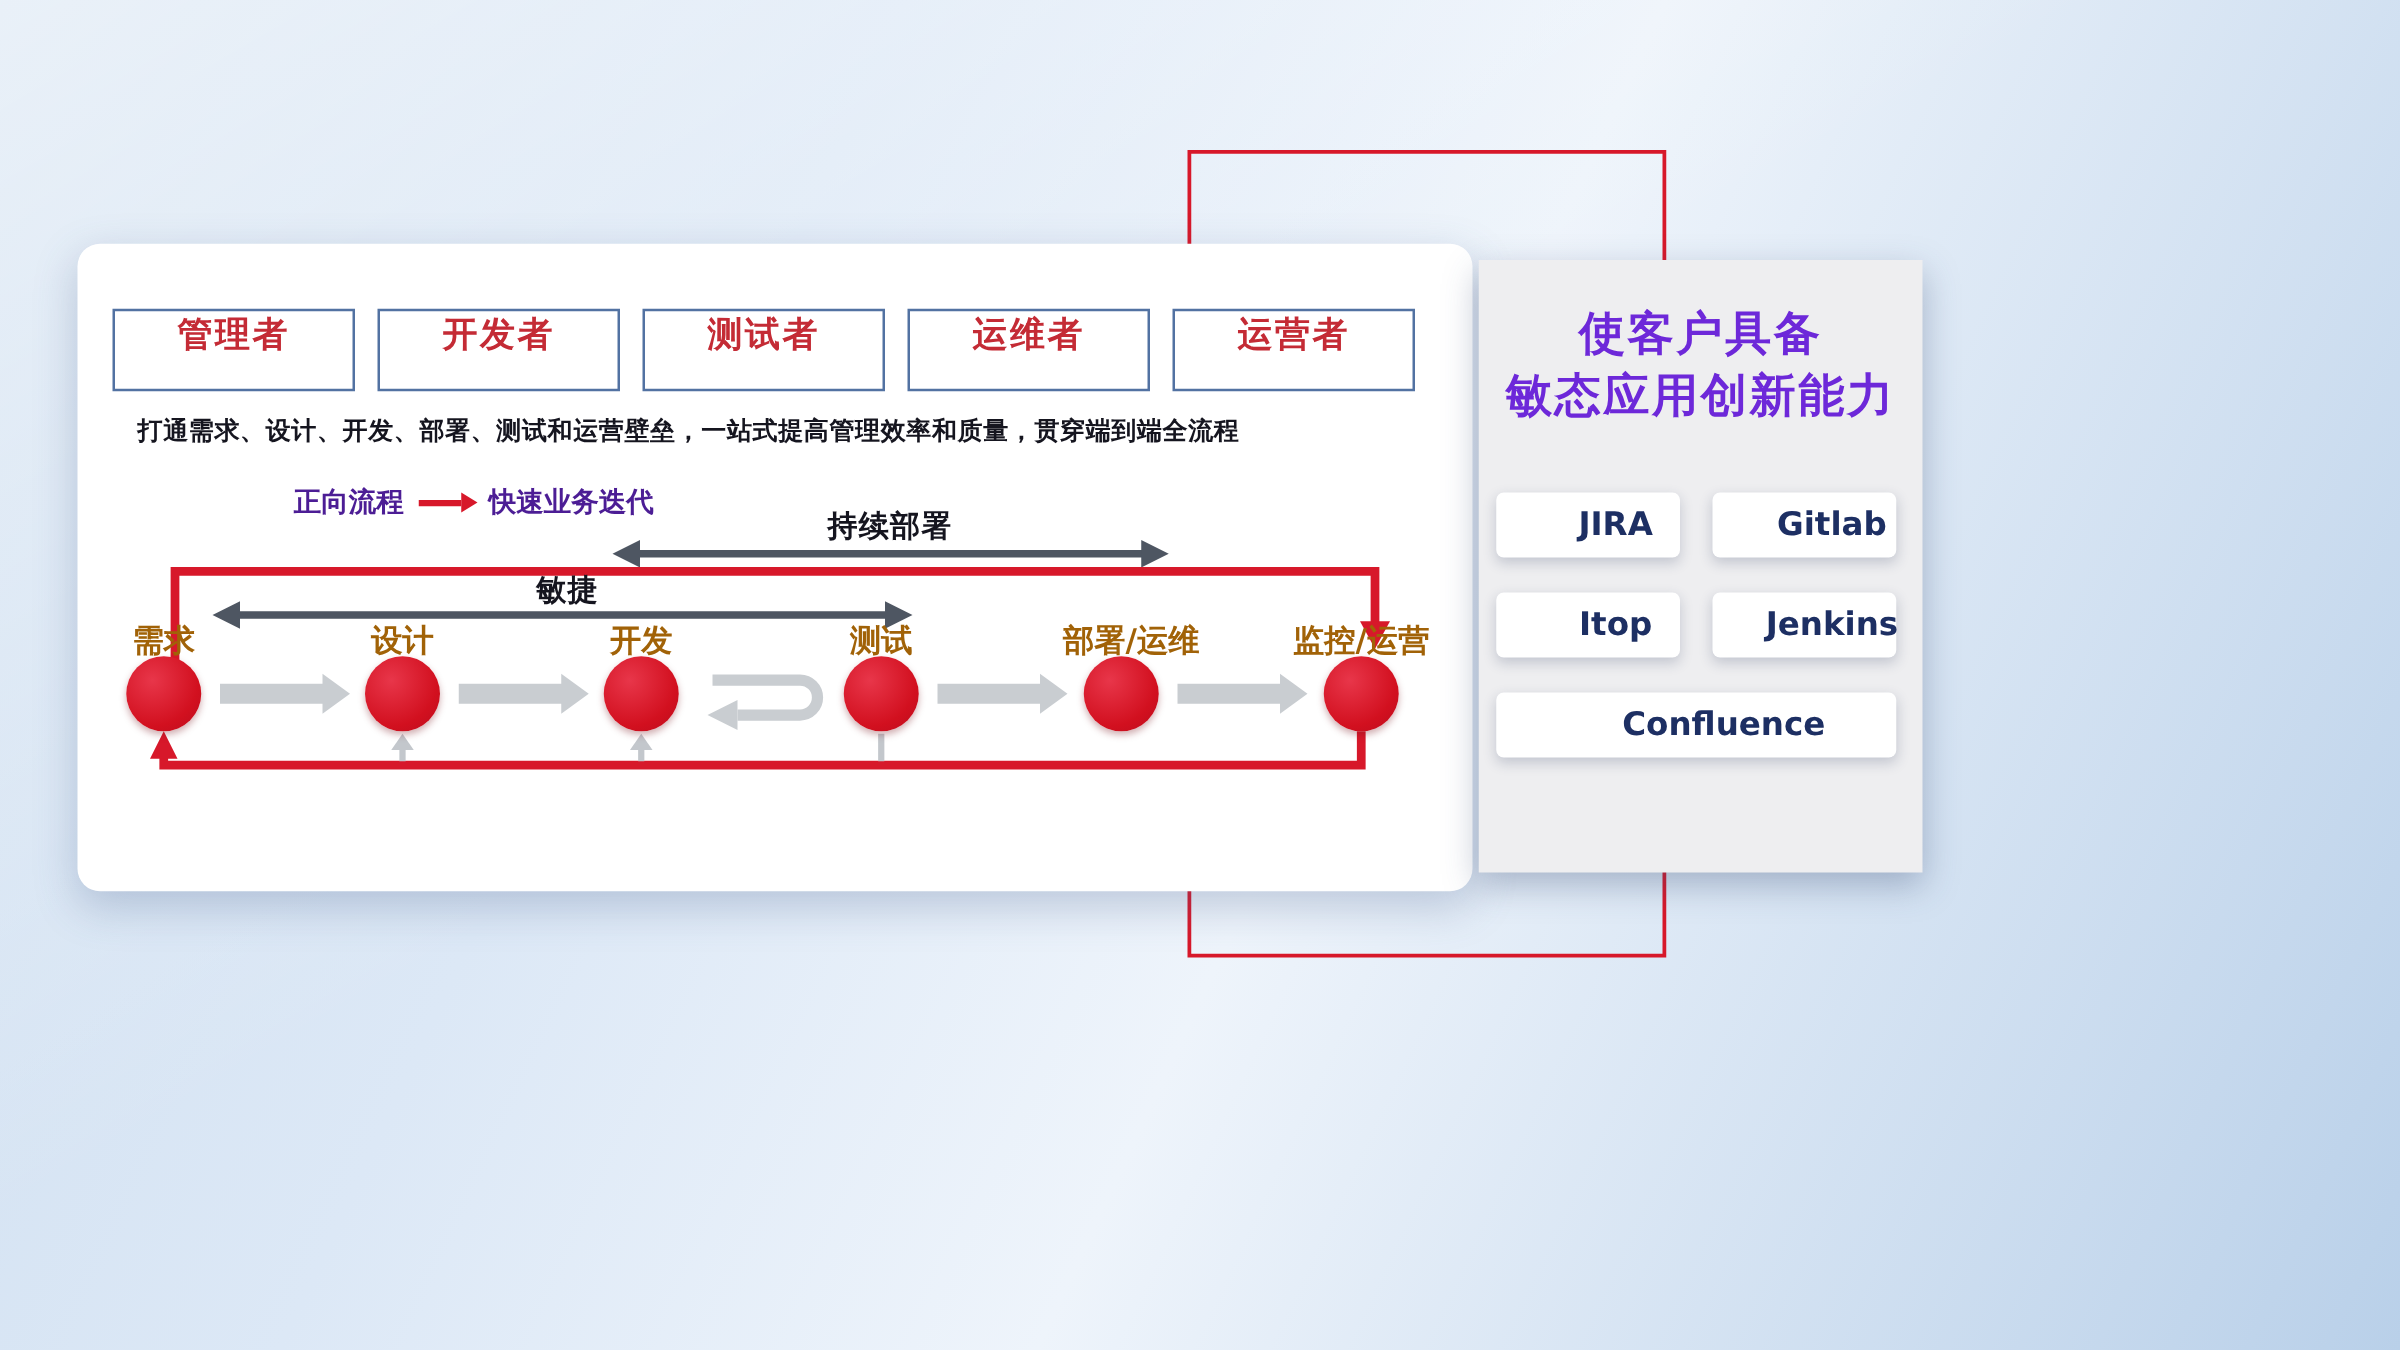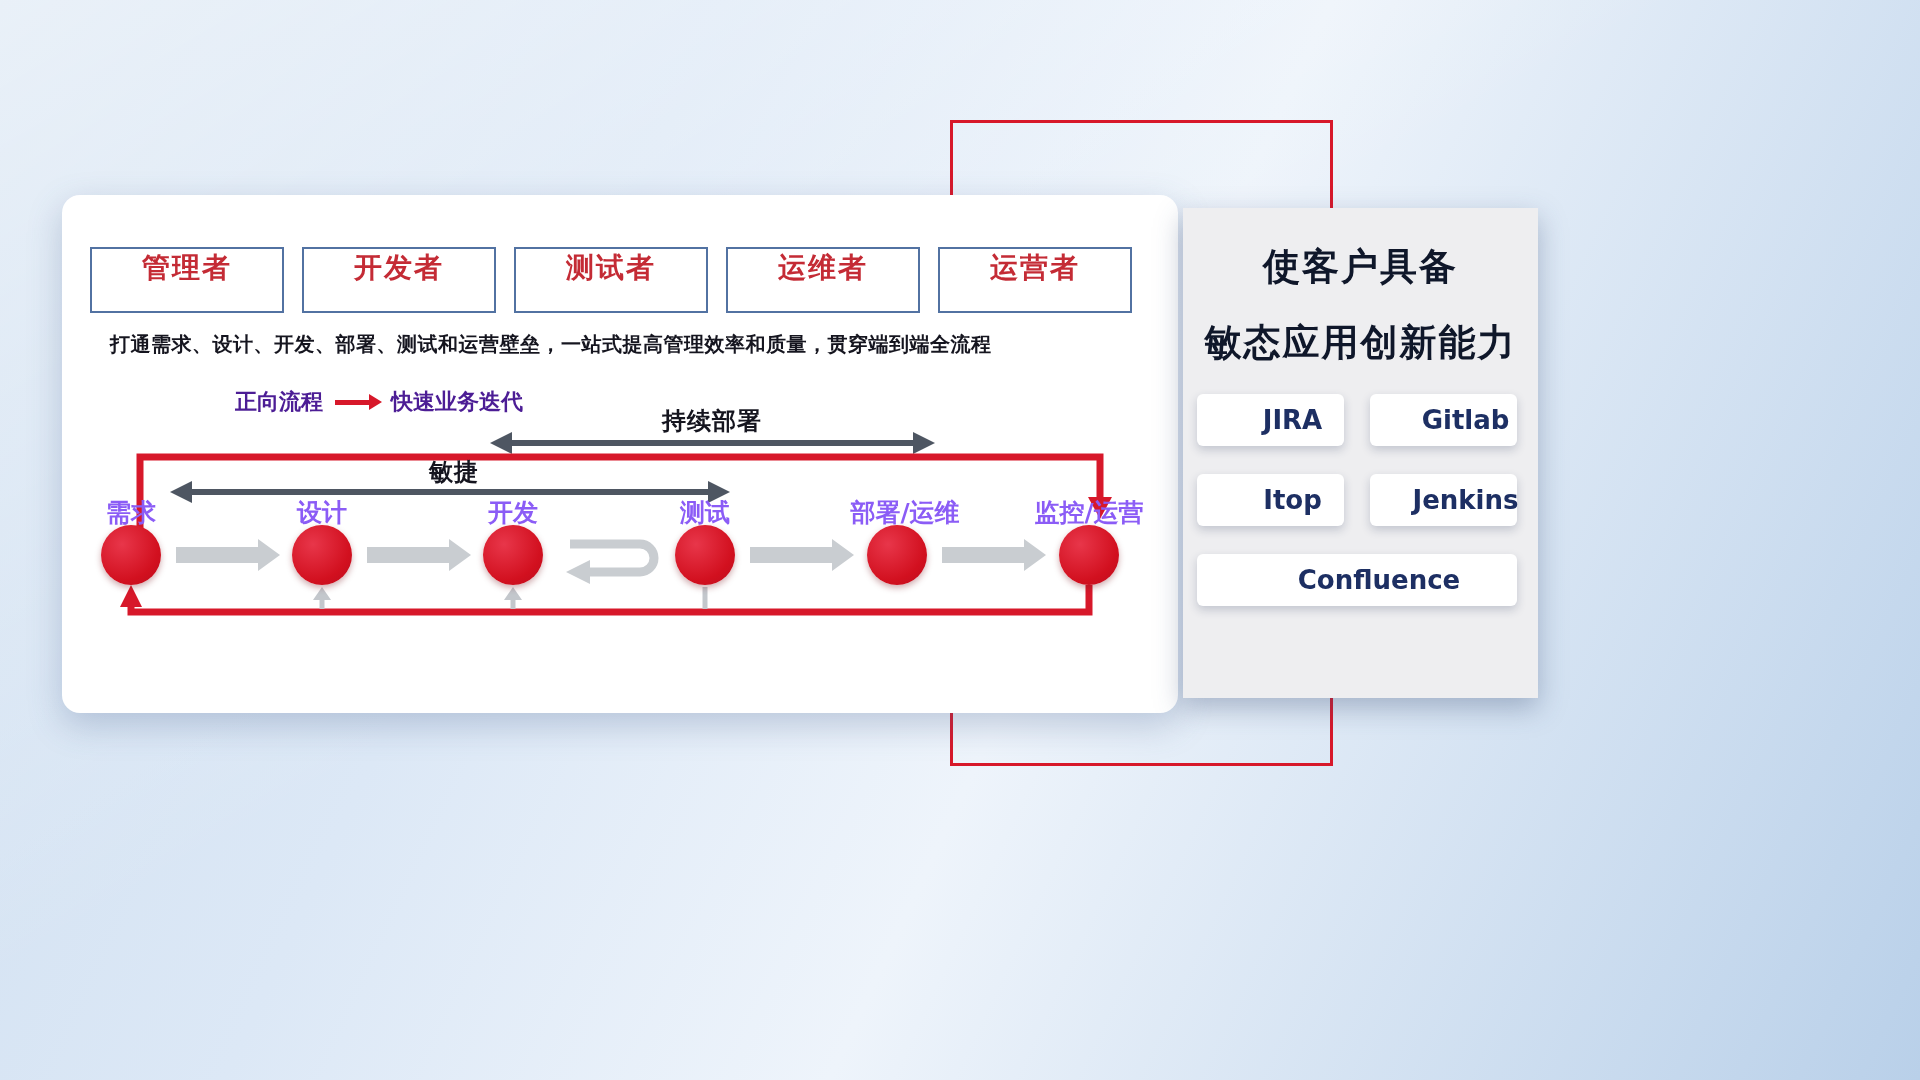--- a/index.html
+++ b/index.html
@@ -52,35 +52,35 @@
   .arrow-left{position:relative;display:inline-block;width:34px;height:5px;background:#d7182a;margin-left:10px;}
   .arrow-left::before{content:"";position:absolute;right:100%;top:50%;transform:translateY(-50%);
     border-right:13px solid #d7182a;border-top:8px solid transparent;border-bottom:8px solid transparent;}
 
   .span-label{position:absolute;transform:translateX(-50%);z-index:2;
     color:#15151f;font-size:24px;font-weight:bold;letter-spacing:1px;white-space:nowrap;}
   .span-label.cd{left:650px;top:210px;font-family:Liberation Mono, monospace;}
   .span-label.agile{left:392px;top:261px;}
 
   .stage-label{position:absolute;top:301px;transform:translateX(-50%);z-index:3;
-    color:#8b5cf6;font-size:25px;font-weight:bold;white-space:nowrap;}
+    color:#a16207;font-size:25px;font-weight:bold;white-space:nowrap;}
   .stage-circle{
     position:absolute;top:330px;width:60px;height:60px;border-radius:50%;z-index:3;
     background:radial-gradient(circle at 35% 32%, #e8364a 0%, #d2101f 65%, #bb0c1d 100%);
     box-shadow:0 3px 6px rgba(120,20,30,0.35);
   }
 
   
   .right-panel{
     position:absolute;left:1183px;top:208px;width:355px;height:490px;
     background:#eeeef0;z-index:3;box-shadow:0 10px 26px rgba(55,75,115,0.35);
   }
-  .rp-title{color:#0f172a;font-weight:bold;text-align:center;letter-spacing:2px;}
+  .rp-title{color:#6d28d9;font-weight:bold;text-align:center;letter-spacing:2px;}
   .rp-title .line1{font-size:37px;margin-top:34px;}
-  .rp-title .line2{font-size:37px;margin-top:26px;white-space:nowrap;}
+  .rp-title .line2{font-size:37px;white-space:nowrap;}
   .tools-grid{
     position:absolute;left:14px;top:186px;width:320px;
     display:grid;grid-template-columns:147px 147px;column-gap:26px;row-gap:28px;
   }
   .tool{
     height:52px;background:#ffffff;border-radius:6px;
     display:flex;align-items:center;justify-content:center;
     color:#1d2f63;font-size:26px;font-weight:bold;
     box-shadow:0 4px 10px rgba(40,55,90,0.22);
     padding-left:44px;

